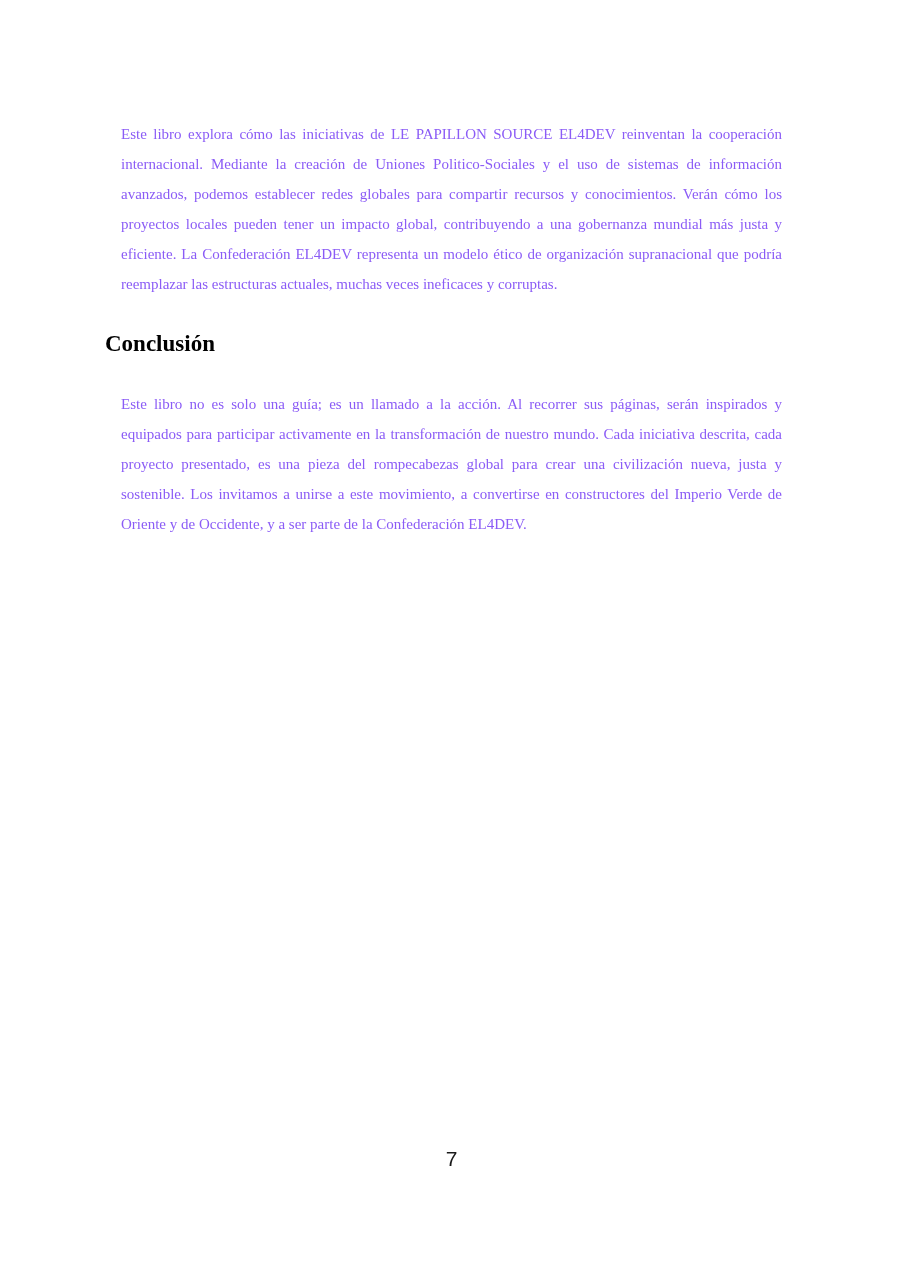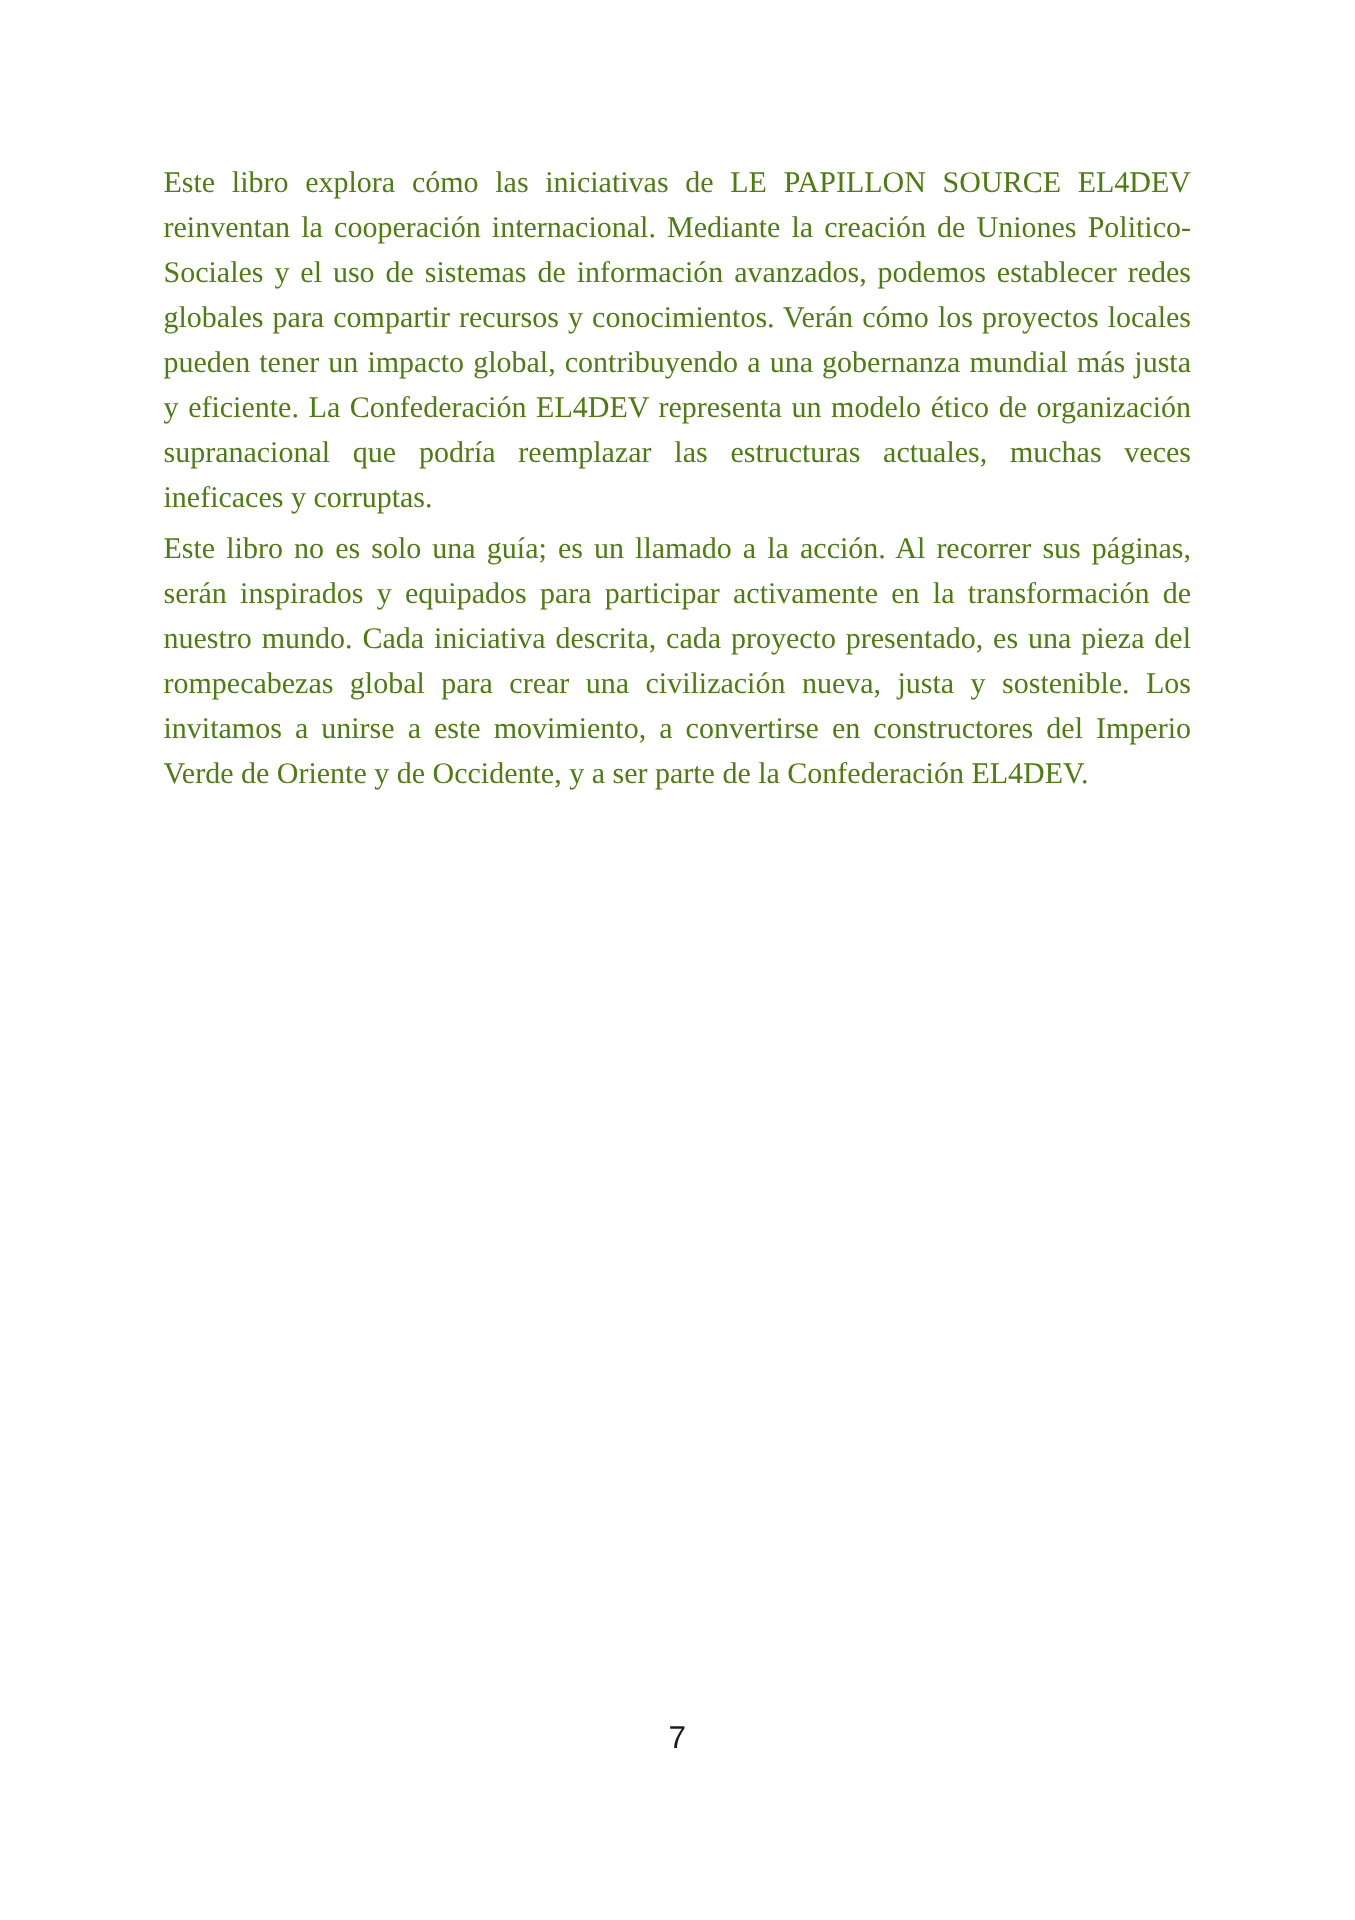--- a/index.html
+++ b/index.html
@@ -20,26 +20,26 @@
 
   .text-column {
     position: absolute;
     left: 105px;
     top: 103px;
     width: 693px;
   }
 
   .body-paragraph {
     font-family: "Liberation Serif", "DejaVu Serif", serif;
-    font-size: 20px;
+    font-size: 15px;
     line-height: 30px;
-    color: #4d7c0f;
+    color: #8b5cf6;
     text-align: justify;
     text-justify: inter-word;
-    margin: 4px;
+    margin: 16px;
     font-weight: normal;
     -webkit-font-smoothing: antialiased;
   }
 
   .section-heading {
     font-family: "Liberation Serif", "DejaVu Serif", serif;
     font-size: 23px;
     line-height: 30px;
     color: #000000;
     font-weight: bold;
@@ -63,20 +63,21 @@
 </style>
 </head>
 <body>
 
 <div class="page">
 
   <div class="text-column">
 
     <p class="body-paragraph">Este libro explora cómo las iniciativas de LE PAPILLON SOURCE EL4DEV reinventan la cooperación internacional. Mediante la creación de Uniones Politico-Sociales y el uso de sistemas de información avanzados, podemos establecer redes globales para compartir recursos y conocimientos. Verán cómo los proyectos locales pueden tener un impacto global, contribuyendo a una gobernanza mundial más justa y eficiente. La Confederación EL4DEV representa un modelo ético de organización supranacional que podría reemplazar las estructuras actuales, muchas veces ineficaces y corruptas.</p>
 
+    <h2 class="section-heading">Conclusión</h2>
 
     <p class="body-paragraph">Este libro no es solo una guía; es un llamado a la acción. Al recorrer sus páginas, serán inspirados y equipados para participar activamente en la transformación de nuestro mundo. Cada iniciativa descrita, cada proyecto presentado, es una pieza del rompecabezas global para crear una civilización nueva, justa y sostenible. Los invitamos a unirse a este movimiento, a convertirse en constructores del Imperio Verde de Oriente y de Occidente, y a ser parte de la Confederación EL4DEV.</p>
 
   </div>
 
   <div class="page-number">7</div>
 
 </div>
 
 </body></html>

